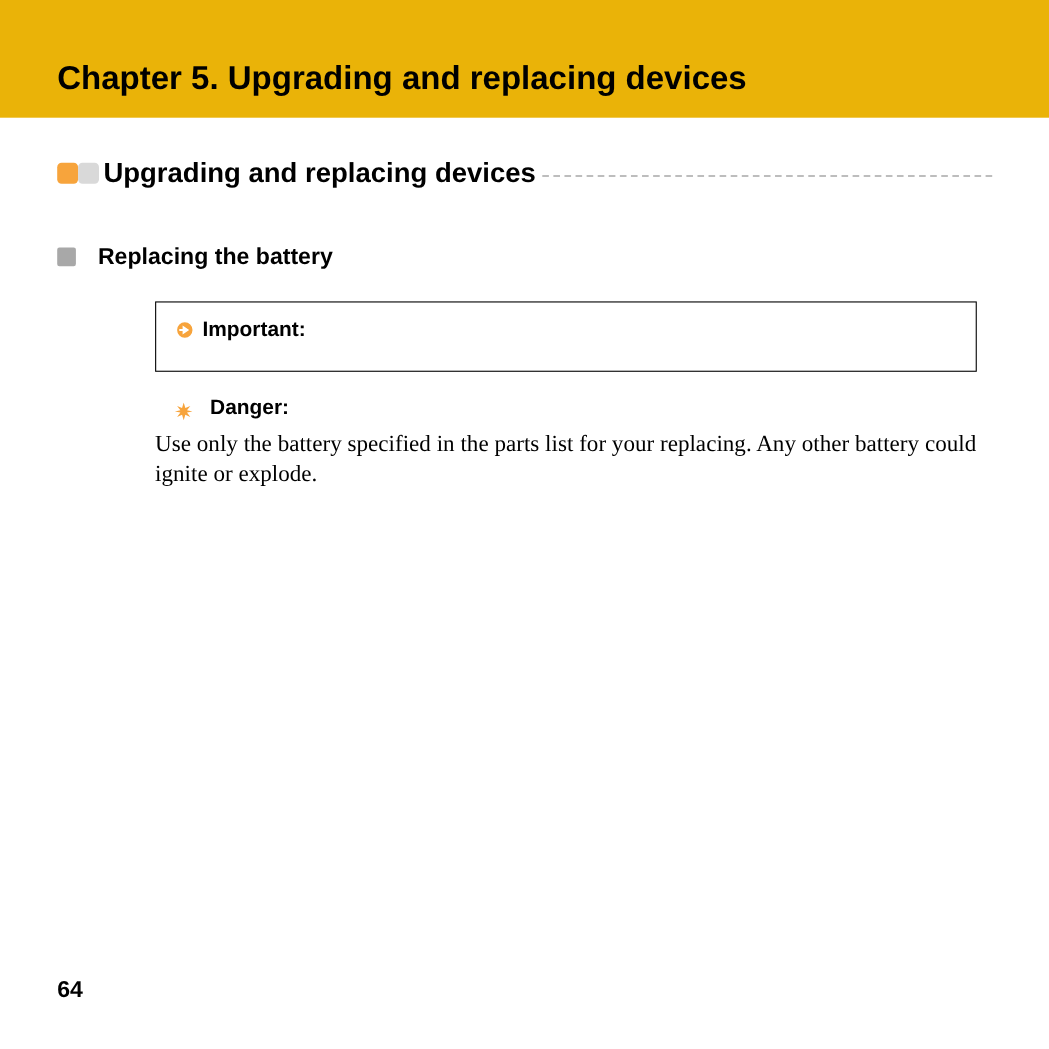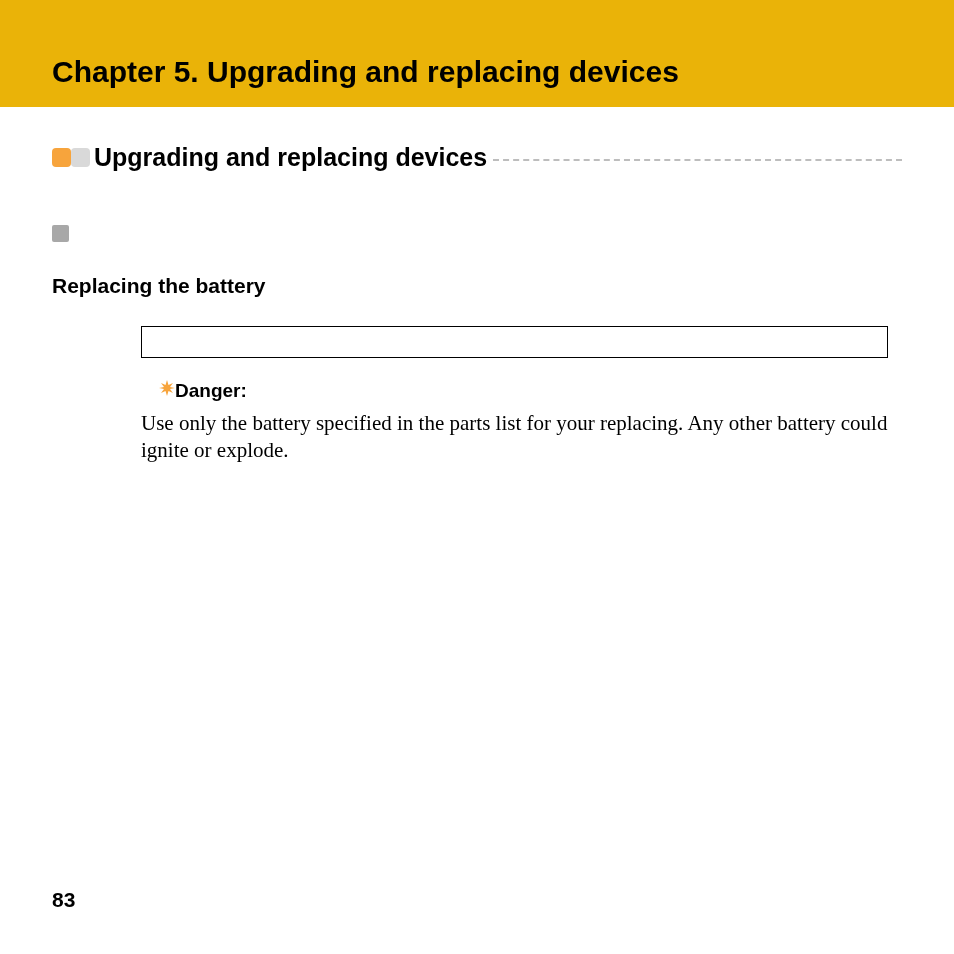--- a/index.html
+++ b/index.html
@@ -58,22 +58,21 @@
     .dashed-line {
       flex: 1;
       height: 0;
       border-top: 2px dashed #bdbdbd;
       margin-top: 4px;
     }
     .subsection-row {
       display: flex;
       align-items: flex-start;
       margin-top: 50px;
-      gap: 32px;
-      flex-direction: column;
+      gap: 20px;
     }
     .bullet-gray-sm {
       width: 17px;
       height: 17px;
       background: #a8a8a8;
       border-radius: 2px;
       flex-shrink: 0;
       margin-top: 3px;
     }
     .subsection-title {
@@ -111,22 +110,22 @@
       line-height: 1.3;
       color: #000;
     }
     .danger-block {
       margin-left: 89px;
       margin-right: 14px;
       margin-top: 22px;
     }
     .danger-header {
       display: flex;
-      align-items: flex-start;
-      gap: 0;
+      align-items: flex-end;
+      gap: 16px;
       margin-bottom: 8px;
       margin-left: 18px;
     }
     .star-icon {
       width: 16px;
       height: 16px;
       flex-shrink: 0;
     }
     .danger-label {
       font-family: Arial, Helvetica, sans-serif;
@@ -164,27 +163,33 @@
     <div class="section-title">Upgrading and replacing devices</div>
     <div class="dashed-line"></div>
   </div>
 
   <div class="subsection-row">
     <div class="bullet-gray-sm"></div>
     <div class="subsection-title">Replacing the battery</div>
   </div>
 
   <div class="important-box">
+    <div class="important-header">
+      <svg class="arrow-icon" viewBox="0 0 16 16">
+        <path d="M8 1 A7 7 0 1 1 8 15 A7 7 0 1 1 8 1 M6 4 L6 7 L3 7 L3 9 L6 9 L6 12 L12 8 Z" fill="#f7a43c"></path>
+      </svg>
+      <div class="important-label">Important:</div>
+    </div>
   </div>
 
   <div class="danger-block">
     <div class="danger-header">
       <svg class="star-icon" viewBox="0 0 16 16">
         <path d="M8 0 L9.5 5 L14 3 L11 7 L16 8 L11 9 L14 13 L9.5 11 L8 16 L6.5 11 L2 13 L5 9 L0 8 L5 7 L2 3 L6.5 5 Z" fill="#f7a43c"></path>
       </svg>
       <div class="danger-label">Danger:</div>
     </div>
     <div class="danger-text">Use only the battery specified in the parts list for your replacing. Any other battery could ignite or explode.</div>
   </div>
 
 </div>
 
-<div class="page-number">83</div>
+<div class="page-number">64</div>
 
 </body></html>

